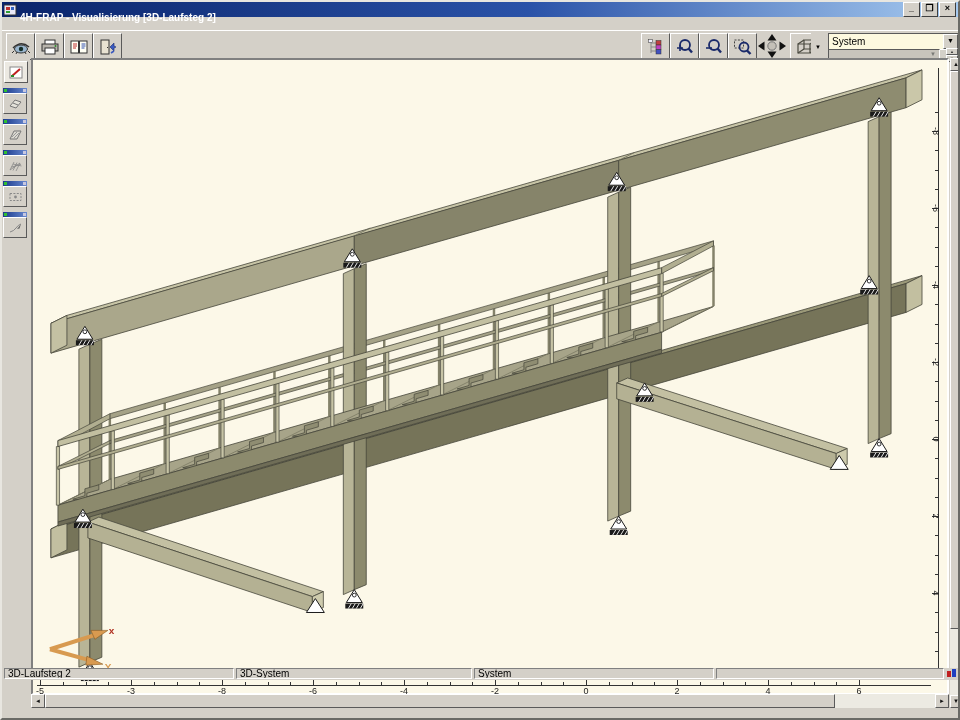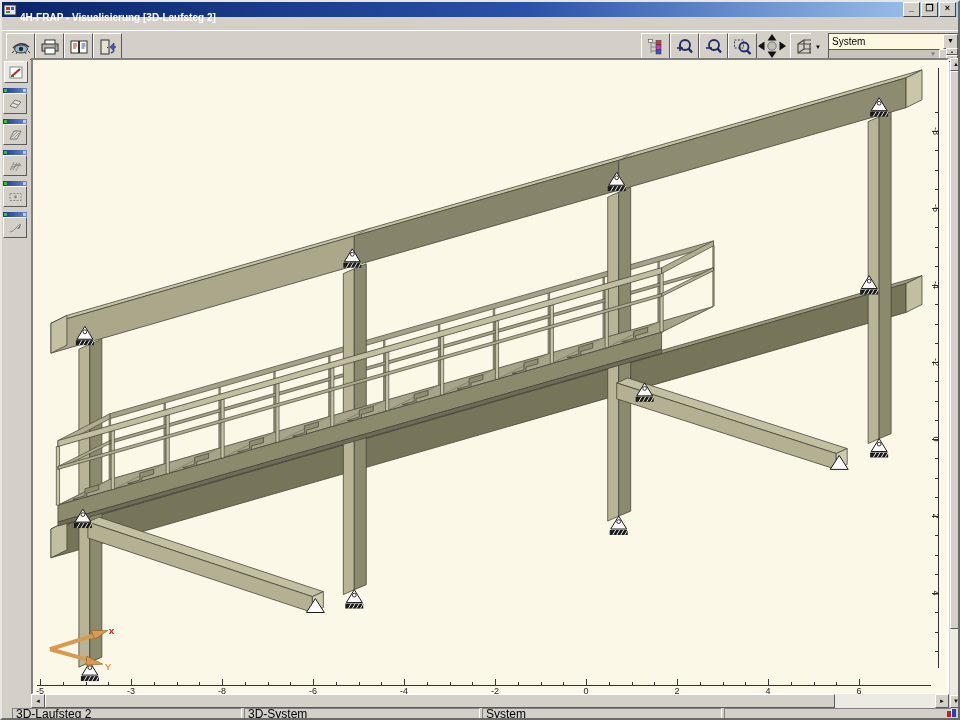--- a/index.html
+++ b/index.html
@@ -62,21 +62,21 @@
   
   .sbtn{position:absolute;background:#d4d0c8;border:1px solid;border-color:#fff #5a5a5a #5a5a5a #fff;
      font-size:6px;text-align:center;color:#111;box-sizing:border-box;}
   #vscroll{position:absolute;left:948px;top:56px;width:12px;height:650px;background:#eceae2;}
   #vscroll .thumb{position:absolute;left:0;top:13px;width:12px;height:558px;background:#d4d0c8;
      border:1px solid;border-color:#fff #5a5a5a #5a5a5a #fff;box-sizing:border-box;}
   #hscroll{position:absolute;left:29px;top:692px;width:918px;height:14px;background:#eceae2;}
   #hscroll .thumb{position:absolute;left:14px;top:0;width:790px;height:14px;background:#d4d0c8;
      border:1px solid;border-color:#fff #5a5a5a #5a5a5a #fff;box-sizing:border-box;}
   
-  #statusbar{position:absolute;left:0;top:706px;right:0;height:12px;background:#d4d0c8;font-size:12px;margin-left:8px;}
+  #statusbar{position:absolute;left:0;top:666px;right:0;height:12px;background:#d4d0c8;font-size:10px;}
   .sfield{position:absolute;top:0;height:11px;border:1px solid;border-color:#808080 #fff #fff #808080;
      padding:0 3px;box-sizing:border-box;line-height:10px;overflow:hidden;white-space:nowrap;background:#d4d0c8;}
   #stat-icon{position:absolute;right:2px;top:1px;width:9px;height:9px;}
   svg{display:block;}
 </style>
 </head>
 <body>
 
 <div id="win">
 

